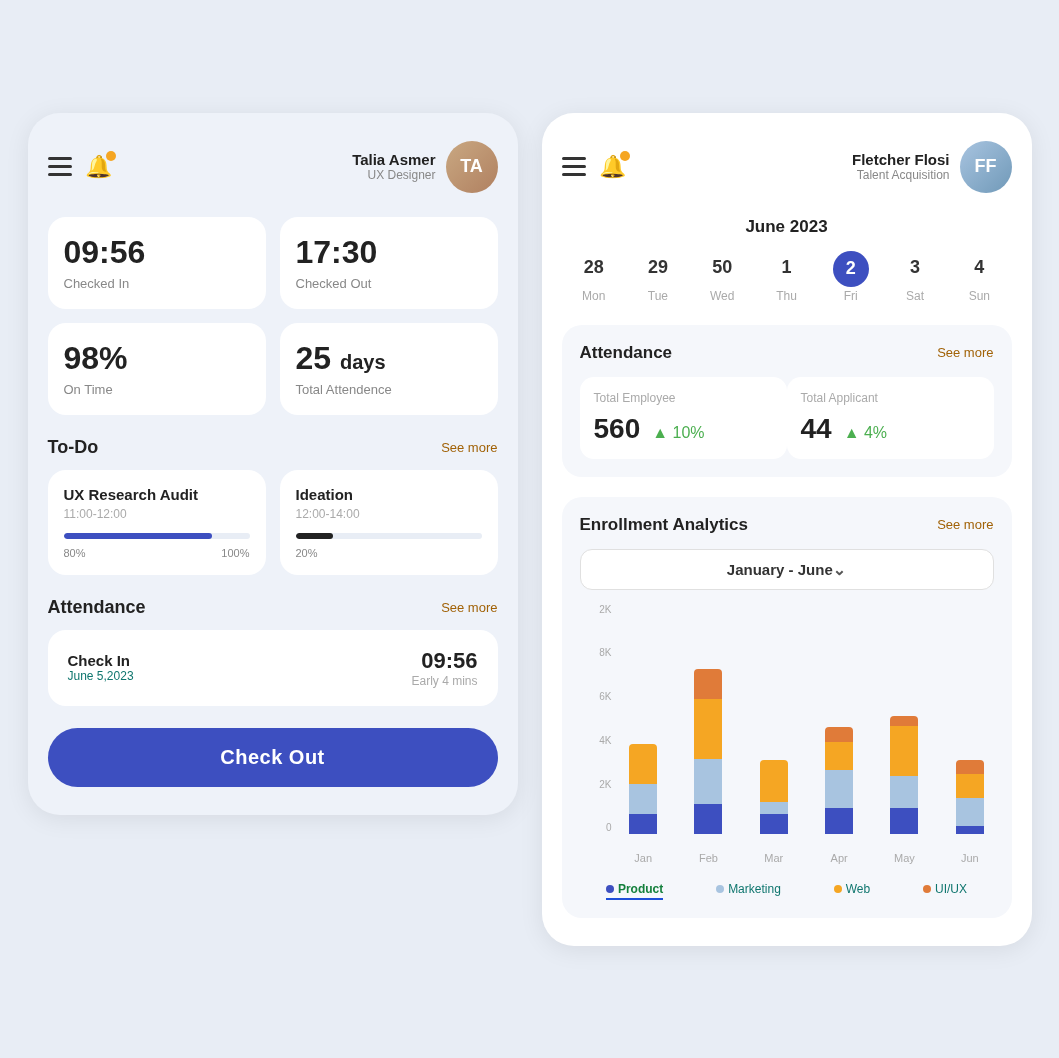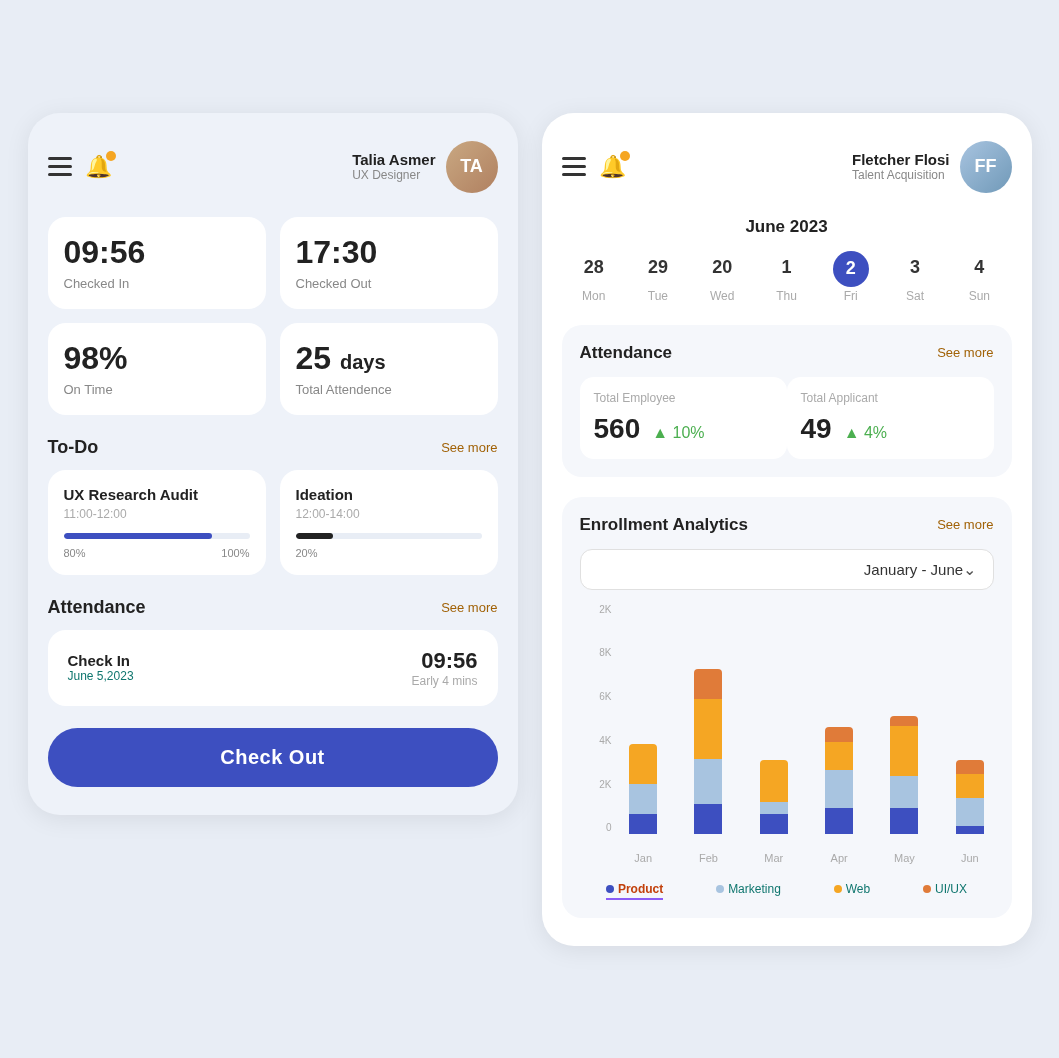--- a/index.html
+++ b/index.html
@@ -65,21 +65,21 @@
       height: 10px;
       background: #f5a623;
       border-radius: 50%;
     }
     .header-right {
       display: flex;
       align-items: center;
       gap: 10px;
     }
     .user-info {
-      text-align: left;
+      text-align: right;
     }
     .user-name {
       font-weight: 700;
       font-size: 15px;
       color: #222;
     }
     .user-role {
       font-size: 12px;
       color: #888;
     }
@@ -330,24 +330,25 @@
       font-size: 17px;
       font-weight: 700;
       color: #222;
     }
     .period-select {
       background: #fff;
       border: 1px solid #e0e0e0;
       border-radius: 12px;
       padding: 10px 16px;
       display: flex;
-      justify-content: flex-end;
+      justify-content: center;
       align-items: center;
       margin-bottom: 14px;
       cursor: pointer;
+      font-weight: bold;
     }
     .period-label {
       font-size: 15px;
       color: #333;
     }
     .chevron-down {
       font-size: 16px;
       color: #555;
     }
     
@@ -412,22 +413,22 @@
       font-size: 12px;
       color: #0f766e;
       display: flex;
       align-items: center;
       gap: 4px;
       cursor: pointer;
       border-bottom: 2px solid transparent;
       padding-bottom: 2px;
     }
     .legend-item.active {
-      border-bottom: 2px solid #8b5cf6;
-      color: #c2410c;
+      border-bottom: 2px solid #1d4ed8;
+      color: #15803d;
       font-weight: 600;
     }
     .legend-dot {
       width: 8px;
       height: 8px;
       border-radius: 50%;
     }
   </style>
 </head>
 <body>
@@ -549,21 +550,21 @@
         </div>
         <div class="avatar-placeholder avatar-placeholder-male">FF</div>
       </div>
     </div>
 
     <div class="calendar-section">
       <div class="calendar-month">June 2023</div>
       <div class="calendar-row">
         <div class="calendar-date">28</div>
         <div class="calendar-date">29</div>
-        <div class="calendar-date">20</div>
+        <div class="calendar-date">50</div>
         <div class="calendar-date">1</div>
         <div class="calendar-date active">2</div>
         <div class="calendar-date">3</div>
         <div class="calendar-date">4</div>
       </div>
       <div class="calendar-row">
         <div class="calendar-day">Mon</div>
         <div class="calendar-day">Tue</div>
         <div class="calendar-day">Wed</div>
         <div class="calendar-day">Thu</div>
@@ -582,21 +583,21 @@
         <div class="att-mini-card">
           <div class="att-mini-label">Total Employee</div>
           <div style="display:flex;align-items:baseline;gap:6px;">
             <span class="att-mini-value">560</span>
             <span class="att-mini-change up-green">▲ 10%</span>
           </div>
         </div>
         <div class="att-mini-card">
           <div class="att-mini-label">Total Applicant</div>
           <div style="display:flex;align-items:baseline;gap:6px;">
-            <span class="att-mini-value">49</span>
+            <span class="att-mini-value">44</span>
             <span class="att-mini-change up-green">▲ 4%</span>
           </div>
         </div>
       </div>
     </div>
 
     <div class="enrollment-section">
       <div class="enrollment-header">
         <div class="enrollment-title">Enrollment Analytics</div>
         <div class="see-more">See more</div>

